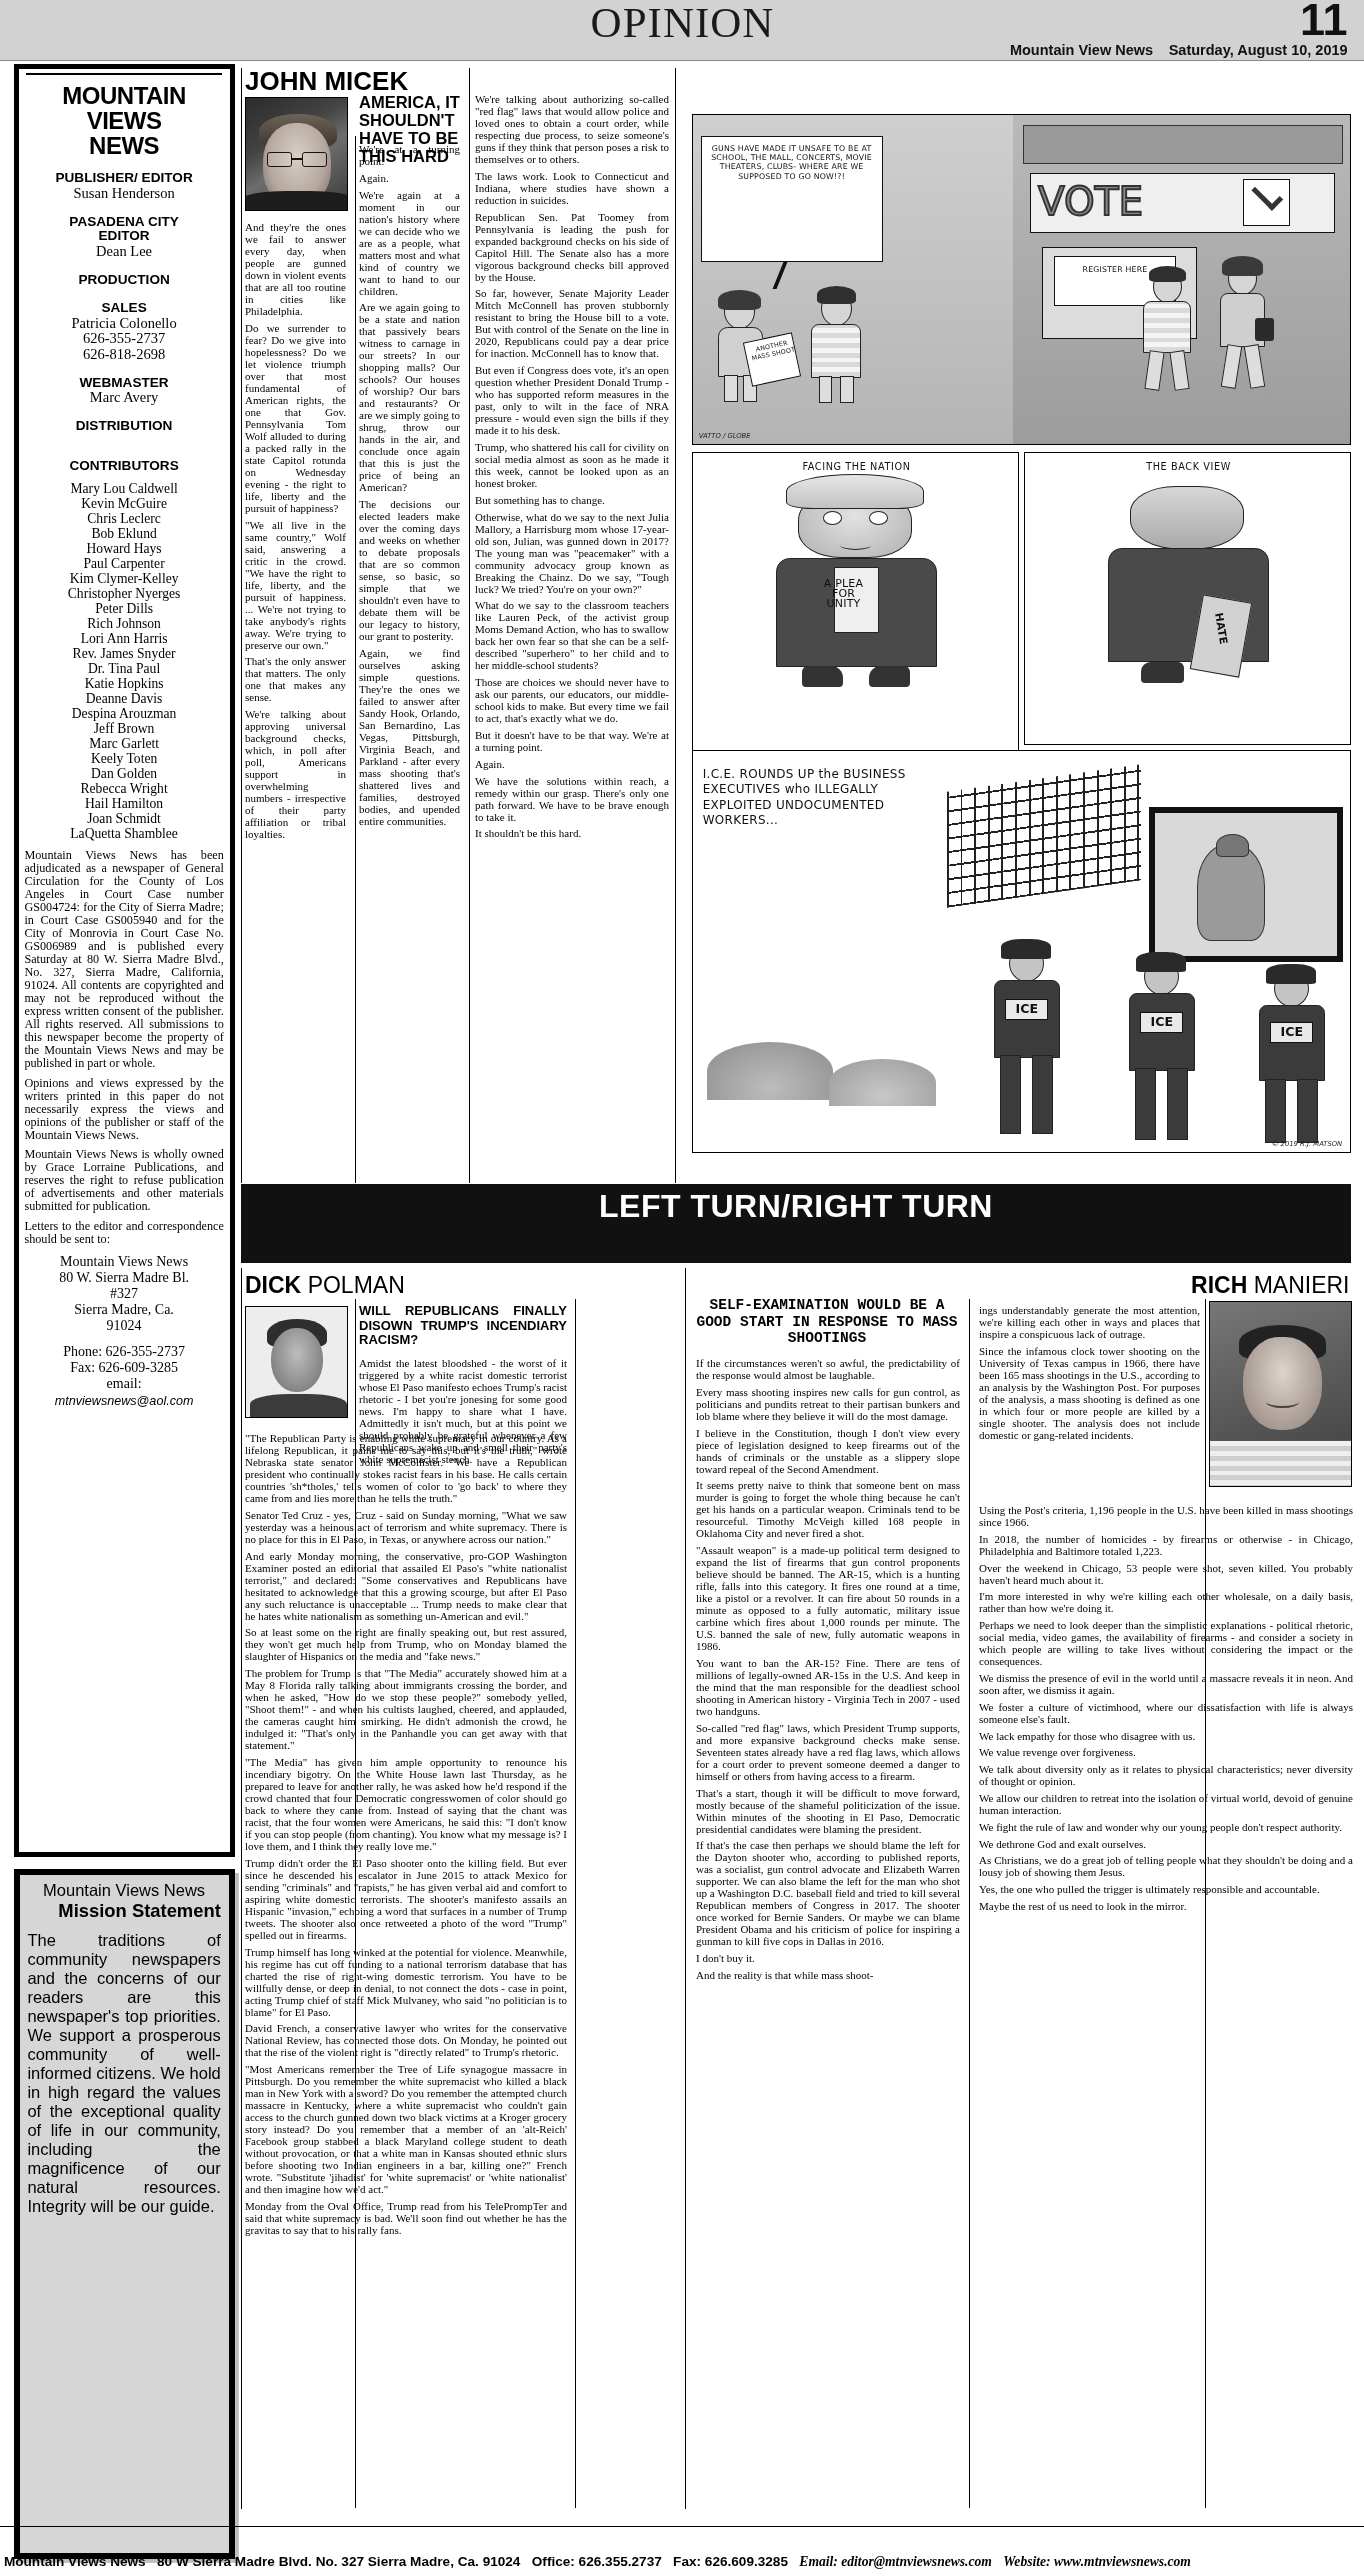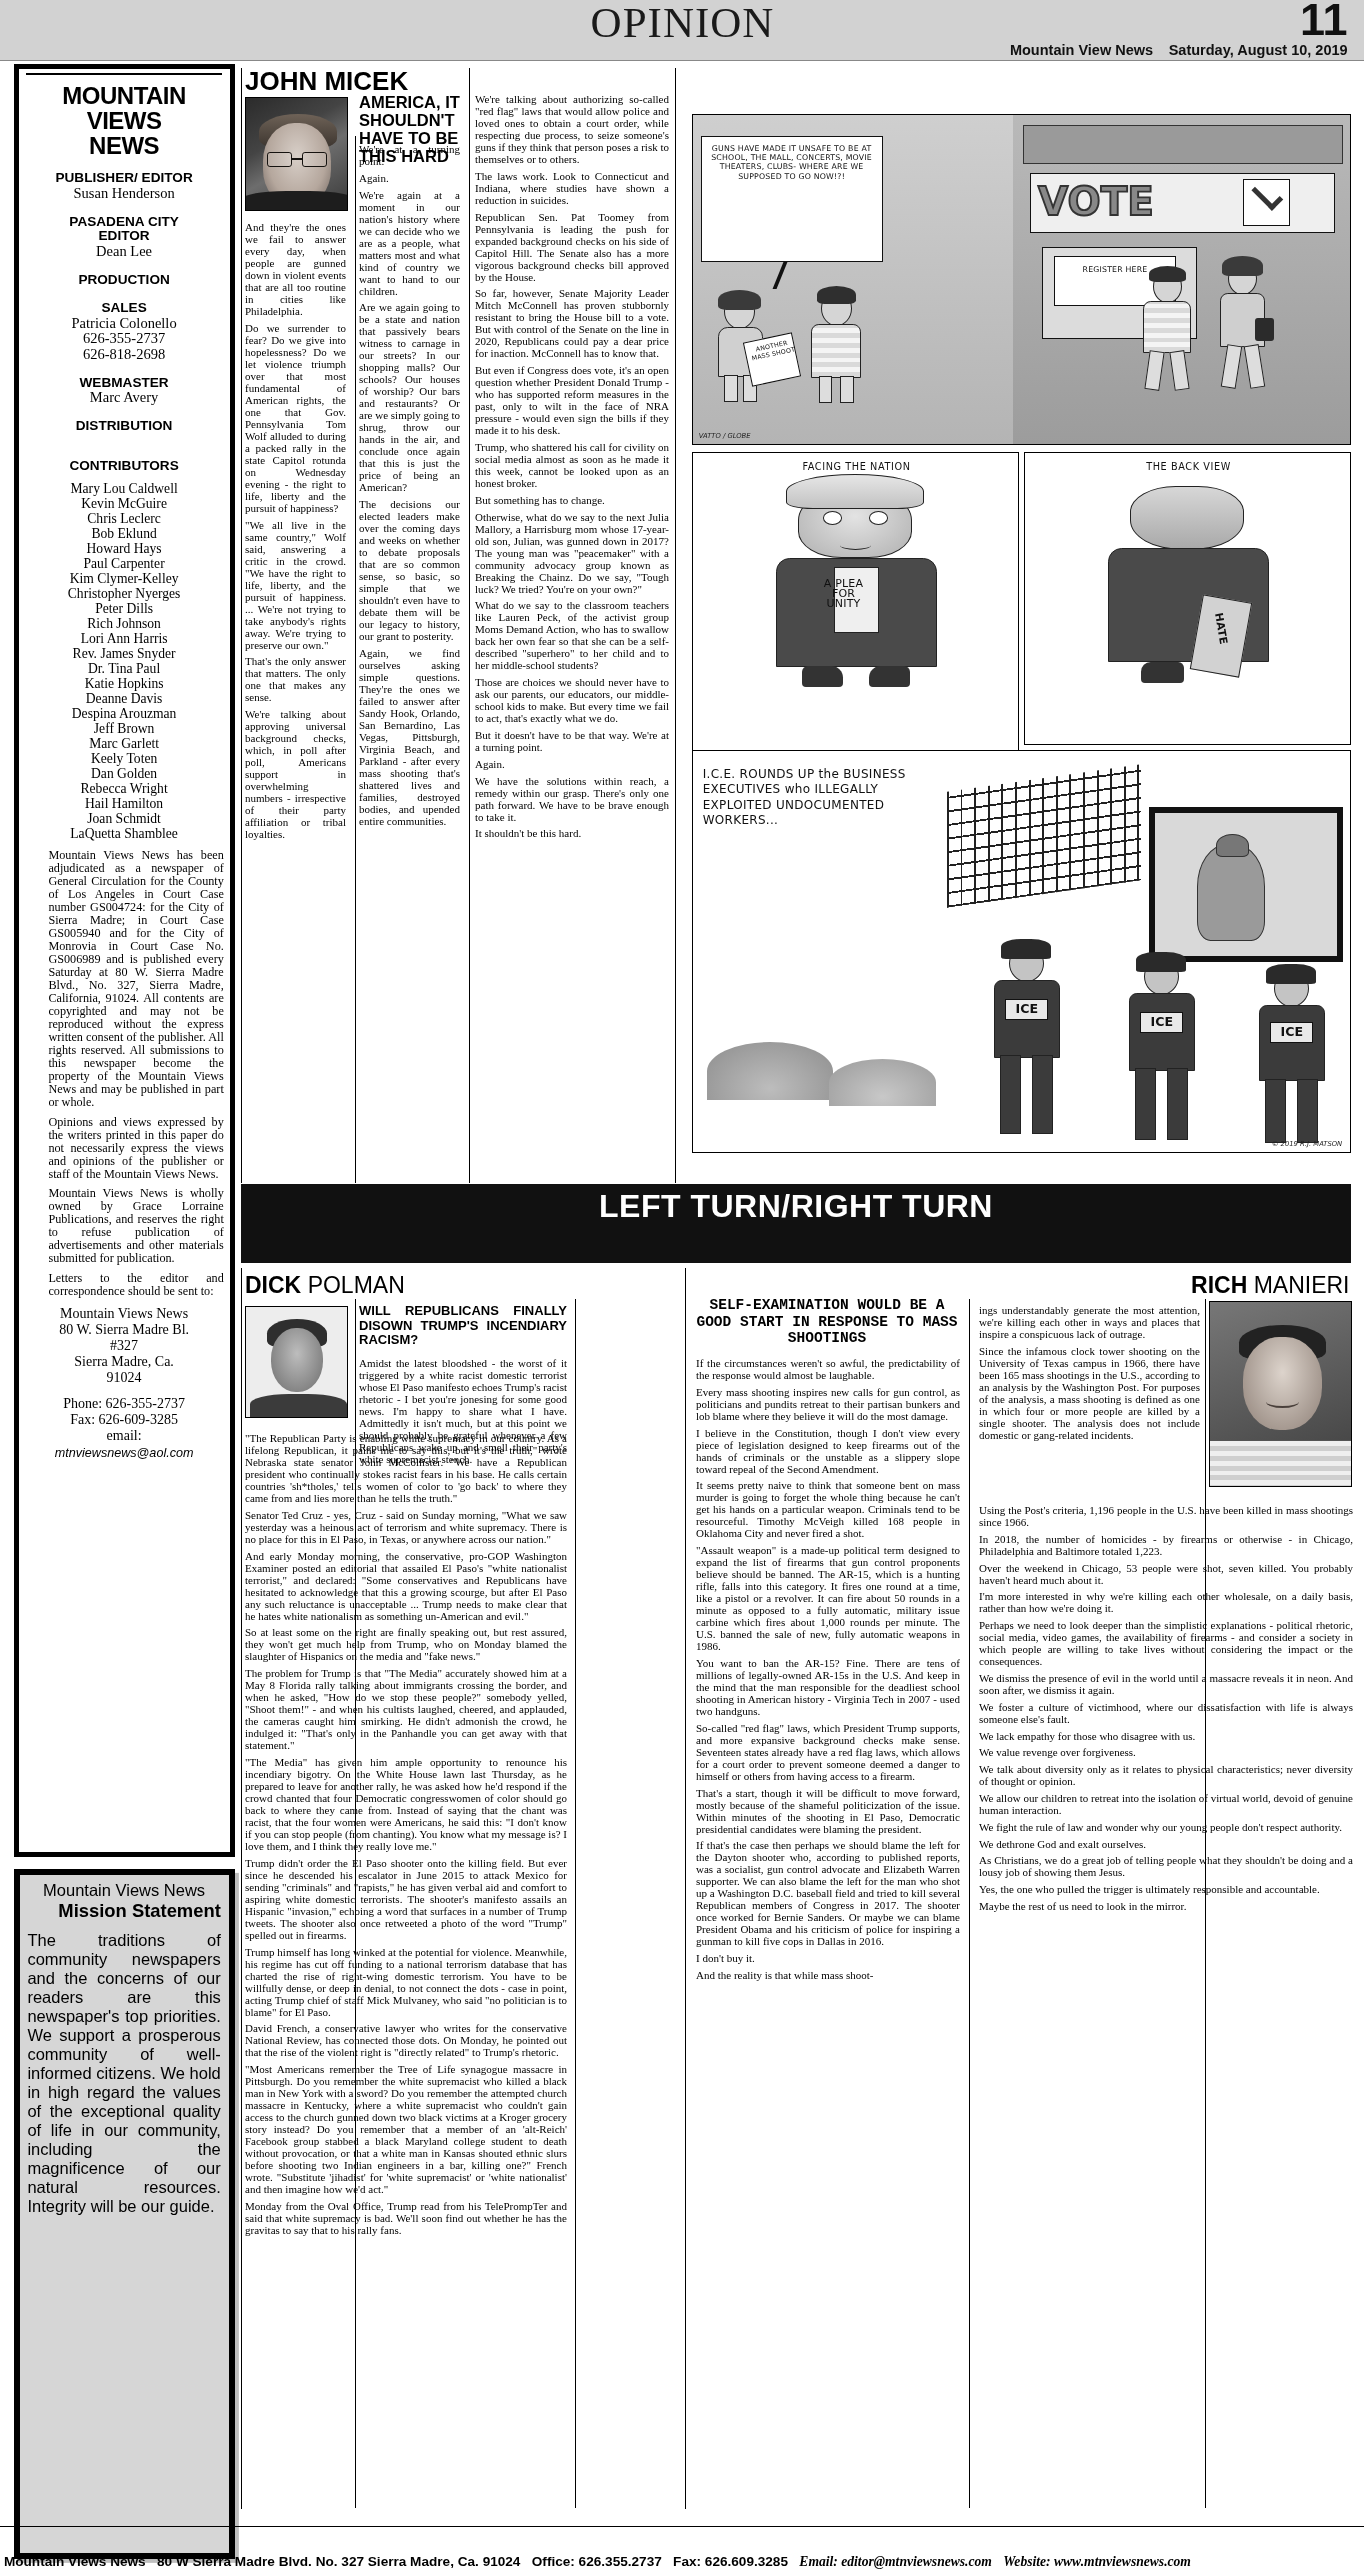--- a/index.html
+++ b/index.html
@@ -73,21 +73,20 @@
     text-align:center;
     font-family:"Liberation Serif", serif;
     font-size:13.6px; line-height:15px;
     margin-top:7.8px;
   }
   .mh-body{
     font-family:"Liberation Serif", serif;
     font-size:12.2px; line-height:13px;
     text-align:justify; hyphens:auto;
     margin-top:7.8px;
-    margin-left:24px;
   }
   .mh-body p{ margin:0 0 6.8px 0; }
   .mh-address{
     text-align:center;
     font-family:"Liberation Serif", serif;
     font-size:14px; line-height:16px;
     margin-top:7.8px;
   }
   .mh-email{
     text-align:center;
@@ -422,21 +421,21 @@
     <p>We have the solutions within reach, a remedy within our grasp. There's only one path forward. We have to be brave enough to take it.</p>
     <p>It shouldn't be this hard.</p>
   </div>
 
 <div class="cartoon" id="toon1" style="left:692px;top:114px;width:659px;height:331px;">
   <div style="position:absolute;left:0;top:0;width:100%;height:100%;" class="gscene"></div>
 
   <div style="position:absolute;left:320px;top:0;width:339px;height:331px;background:linear-gradient(180deg,#b9b9b9,#9c9c9c);"></div>
   <div style="position:absolute;left:330px;top:9.7px;width:320px;height:39px;background:#9a9a9a;border:1.9px solid #333;"></div>
   <div class="toonbox" style="left:337px;top:58px;width:305px;height:60px;background:#efefef;"></div>
-  <div style="position:absolute;left:345px;top:64px;width:194px;font-family:'DejaVu Sans',sans-serif;font-weight:bold;font-size:39px;color:#888;-webkit-text-stroke:1.9px #333;">VOTE</div>
+  <div style="position:absolute;left:345px;top:64px;width:194px;font-family:'DejaVu Sans',sans-serif;font-weight:normal;font-size:39px;color:#888;-webkit-text-stroke:1.9px #333;">VOTE</div>
   <div class="toonbox" style="left:550px;top:64px;width:47px;height:47px;background:#fff;"></div>
   <div style="position:absolute;left:560px;top:72px;width:29px;height:15.5px;border-right:5.8px solid #333;border-bottom:5.8px solid #333;transform:rotate(45deg);"></div>
 
   <div class="toonbox" style="left:349px;top:132px;width:155px;height:92px;background:#dcdcdc;"></div>
   <div class="toonbox" style="left:361px;top:141px;width:122px;height:50px;background:#fff;"></div>
   <div class="toon-text" style="position:absolute;left:361px;top:150px;width:122px;white-space:pre-line;">REGISTER HERE</div>
 
   <div class="toonbox" style="left:7.8px;top:21.3px;width:182px;height:126px;background:#fff;"></div>
   <div class="toon-text" style="position:absolute;left:11.6px;top:29px;width:174px;">GUNS HAVE MADE IT UNSAFE TO BE AT SCHOOL, THE MALL, CONCERTS, MOVIE THEATERS, CLUBS- WHERE ARE WE SUPPOSED TO GO NOW!?!</div>
   <div style="position:absolute;left:85px;top:147px;width:3.9px;height:27px;background:#111;transform:skewX(-22deg);"></div>

